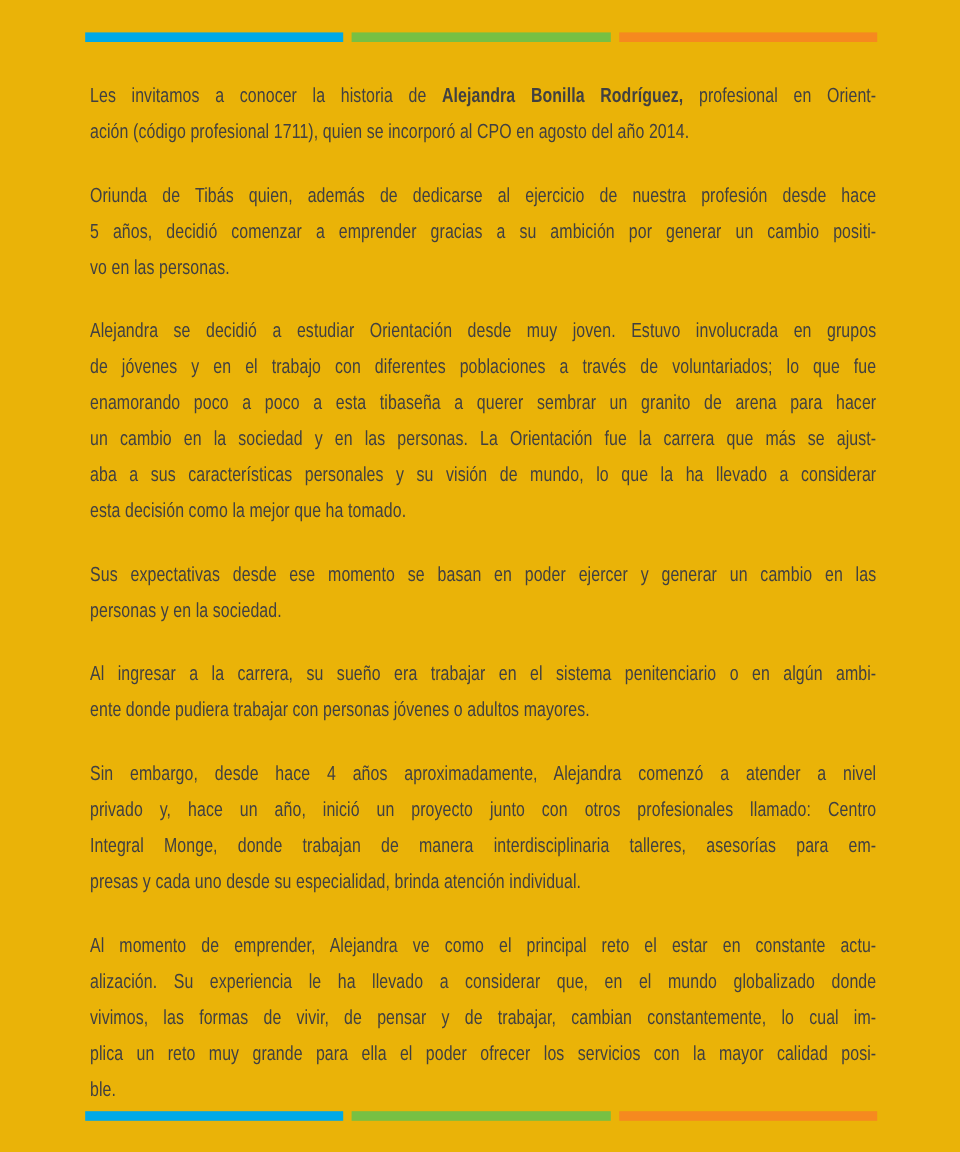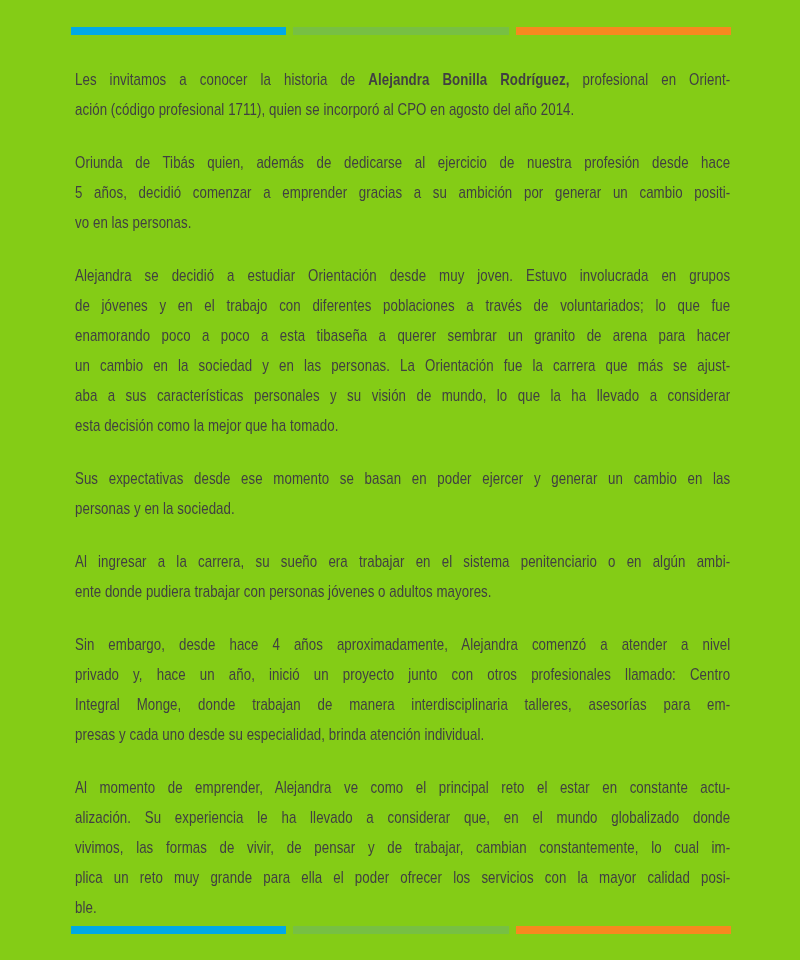--- a/index.html
+++ b/index.html
@@ -4,21 +4,21 @@
 <style>
   html, body {
     margin: 0;
     padding: 0;
     background: #ffffff;
   }
   .page {
     position: relative;
     width: 800px;
     height: 960px;
-    background: #84cc16;
+    background: #eab308;
     overflow: hidden;
     font-family: "Liberation Sans", "DejaVu Sans", sans-serif;
   }
   .bars {
     position: absolute;
     left: 71px;
     width: 660px;
     height: 8px;
     display: flex;
     gap: 7px;

